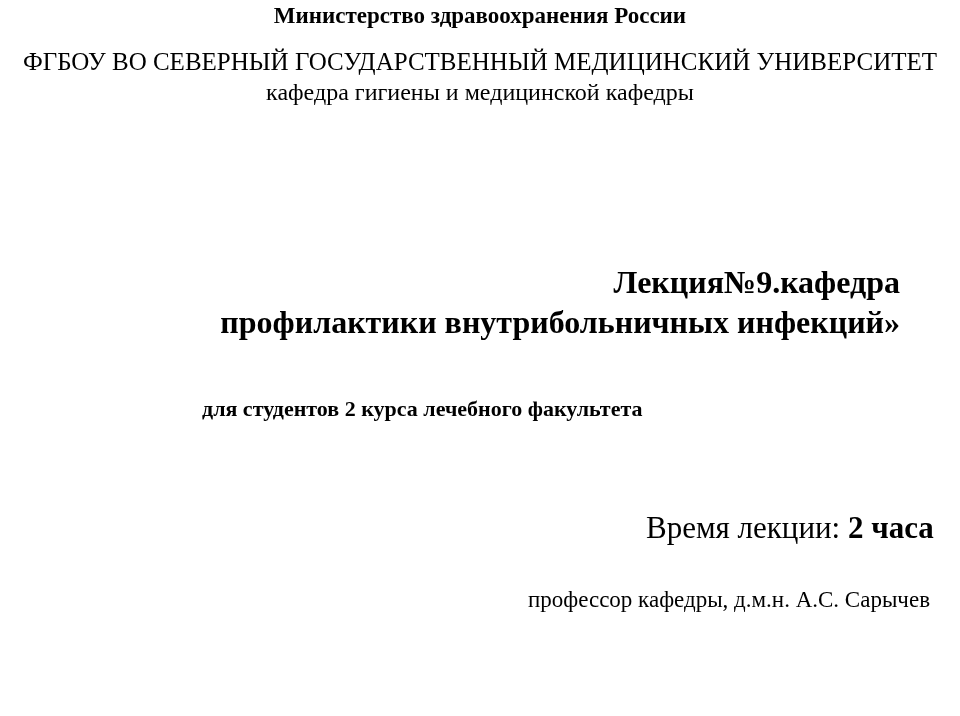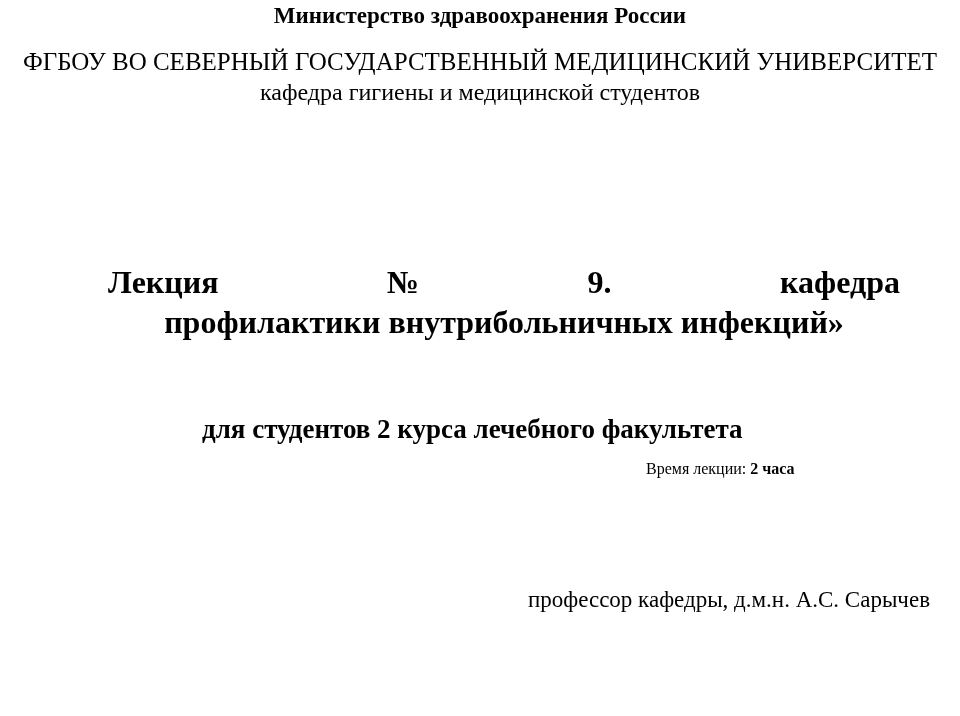--- a/index.html
+++ b/index.html
@@ -53,42 +53,42 @@
     top: 262px;
     font-size: 32px;
     font-weight: bold;
     line-height: 40px;
   }
   .t-line1 {
     text-align: justify;
     text-align-last: justify;
     white-space: nowrap;
     display: flex;
-    justify-content: space-between;
+    justify-content: flex-end;
   }
   .t-line1 span { display: inline-block; }
   .t-line2 {
-    text-align: center;
+    text-align: right;
     white-space: nowrap;
   }
   
   .doc-audience {
     position: absolute;
     left: 202px;
-    top: 414px;
-    font-size: 27px;
+    top: 396px;
+    font-size: 22px;
     font-weight: bold;
     white-space: nowrap;
   }
   
   .doc-duration {
     position: absolute;
     left: 646px;
-    top: 460px;
-    font-size: 16px;
+    top: 510px;
+    font-size: 31px;
     white-space: nowrap;
   }
   .doc-duration .val { font-weight: bold; }
   
   .doc-author {
     position: absolute;
     right: 30px;
     top: 587px;
     font-size: 23px;
     white-space: nowrap;
@@ -96,21 +96,21 @@
   }
 </style>
 </head>
 <body>
 
 <div class="page">
 
   <header class="doc-header">
     <div class="h-ministry">Министерство здравоохранения России</div>
     <div class="h-university">ФГБОУ ВО СЕВЕРНЫЙ ГОСУДАРСТВЕННЫЙ МЕДИЦИНСКИЙ УНИВЕРСИТЕТ</div>
-    <div class="h-department">кафедра гигиены и медицинской студентов</div>
+    <div class="h-department">кафедра гигиены и медицинской кафедры</div>
   </header>
 
   <div class="doc-title">
     <div class="t-line1">
       <span>Лекция</span>
       <span>№</span>
       <span>9.</span>
       <span>кафедра</span>
     </div>
     <div class="t-line2">профилактики внутрибольничных инфекций»</div>

